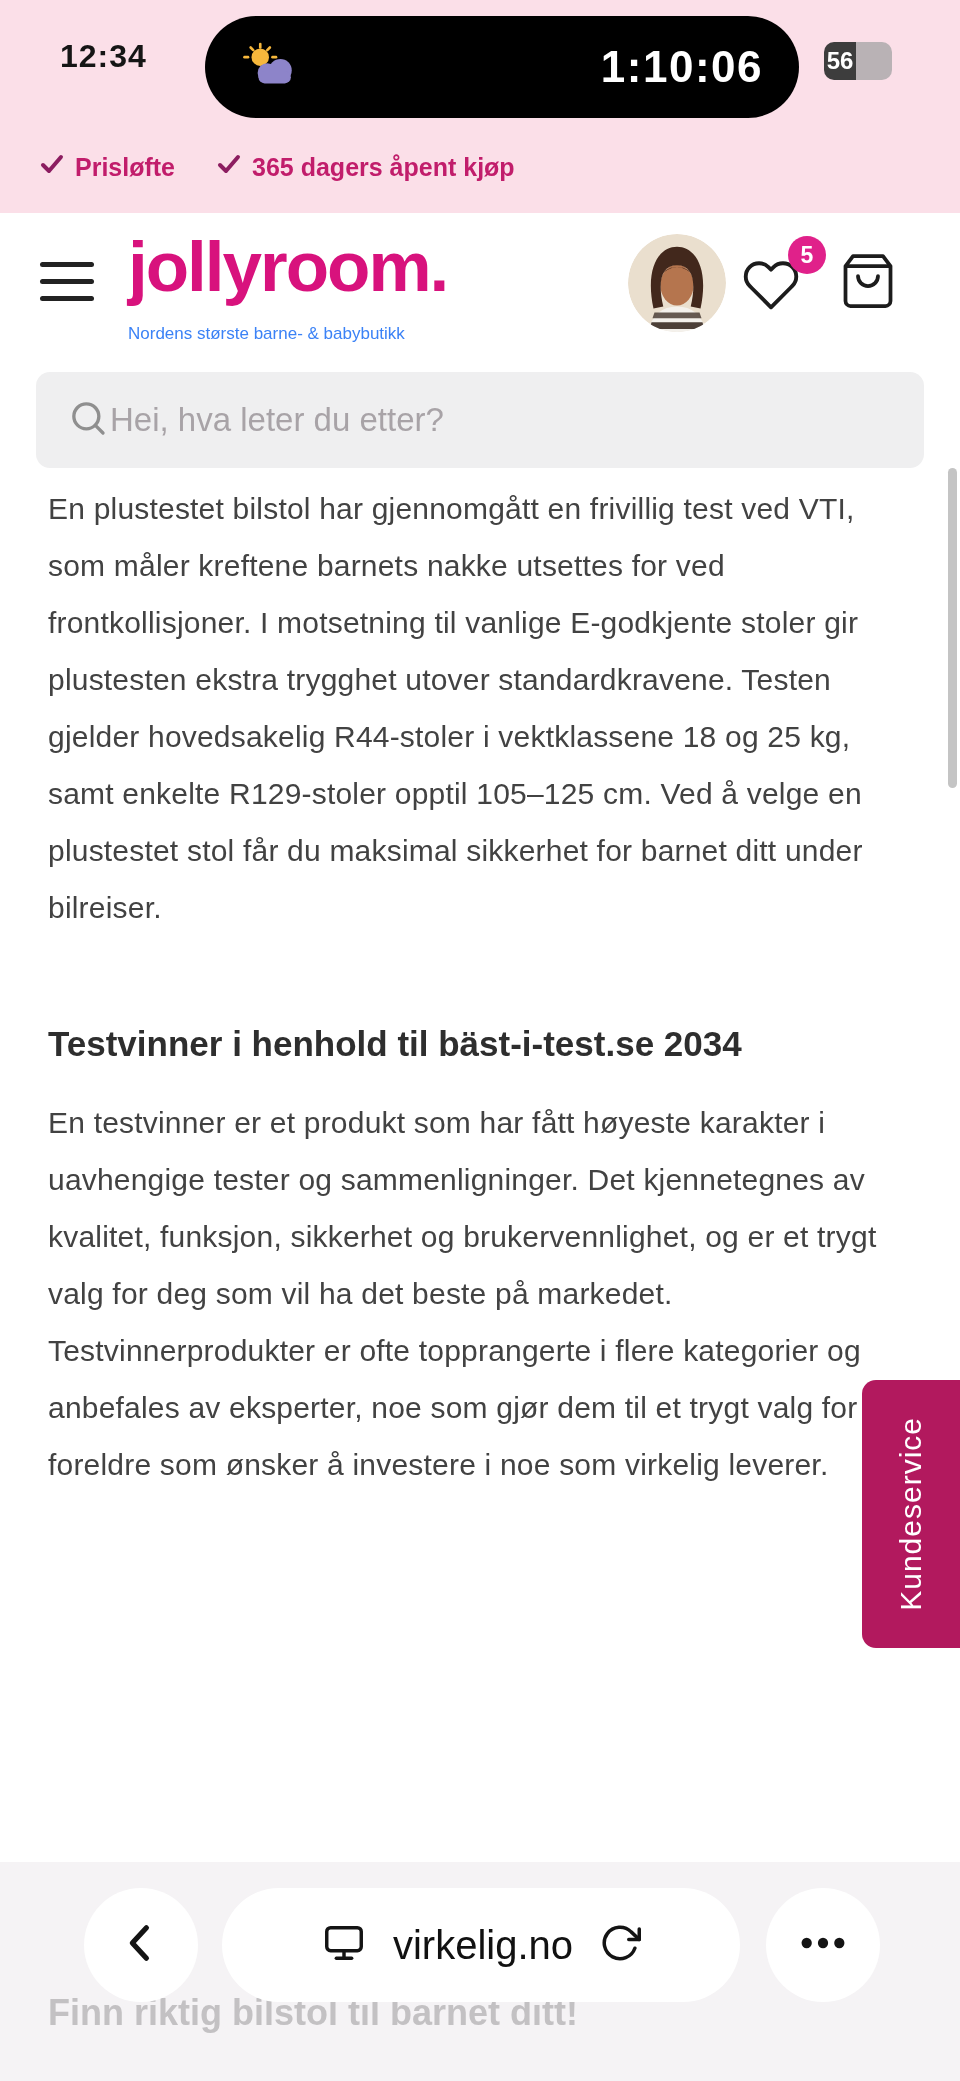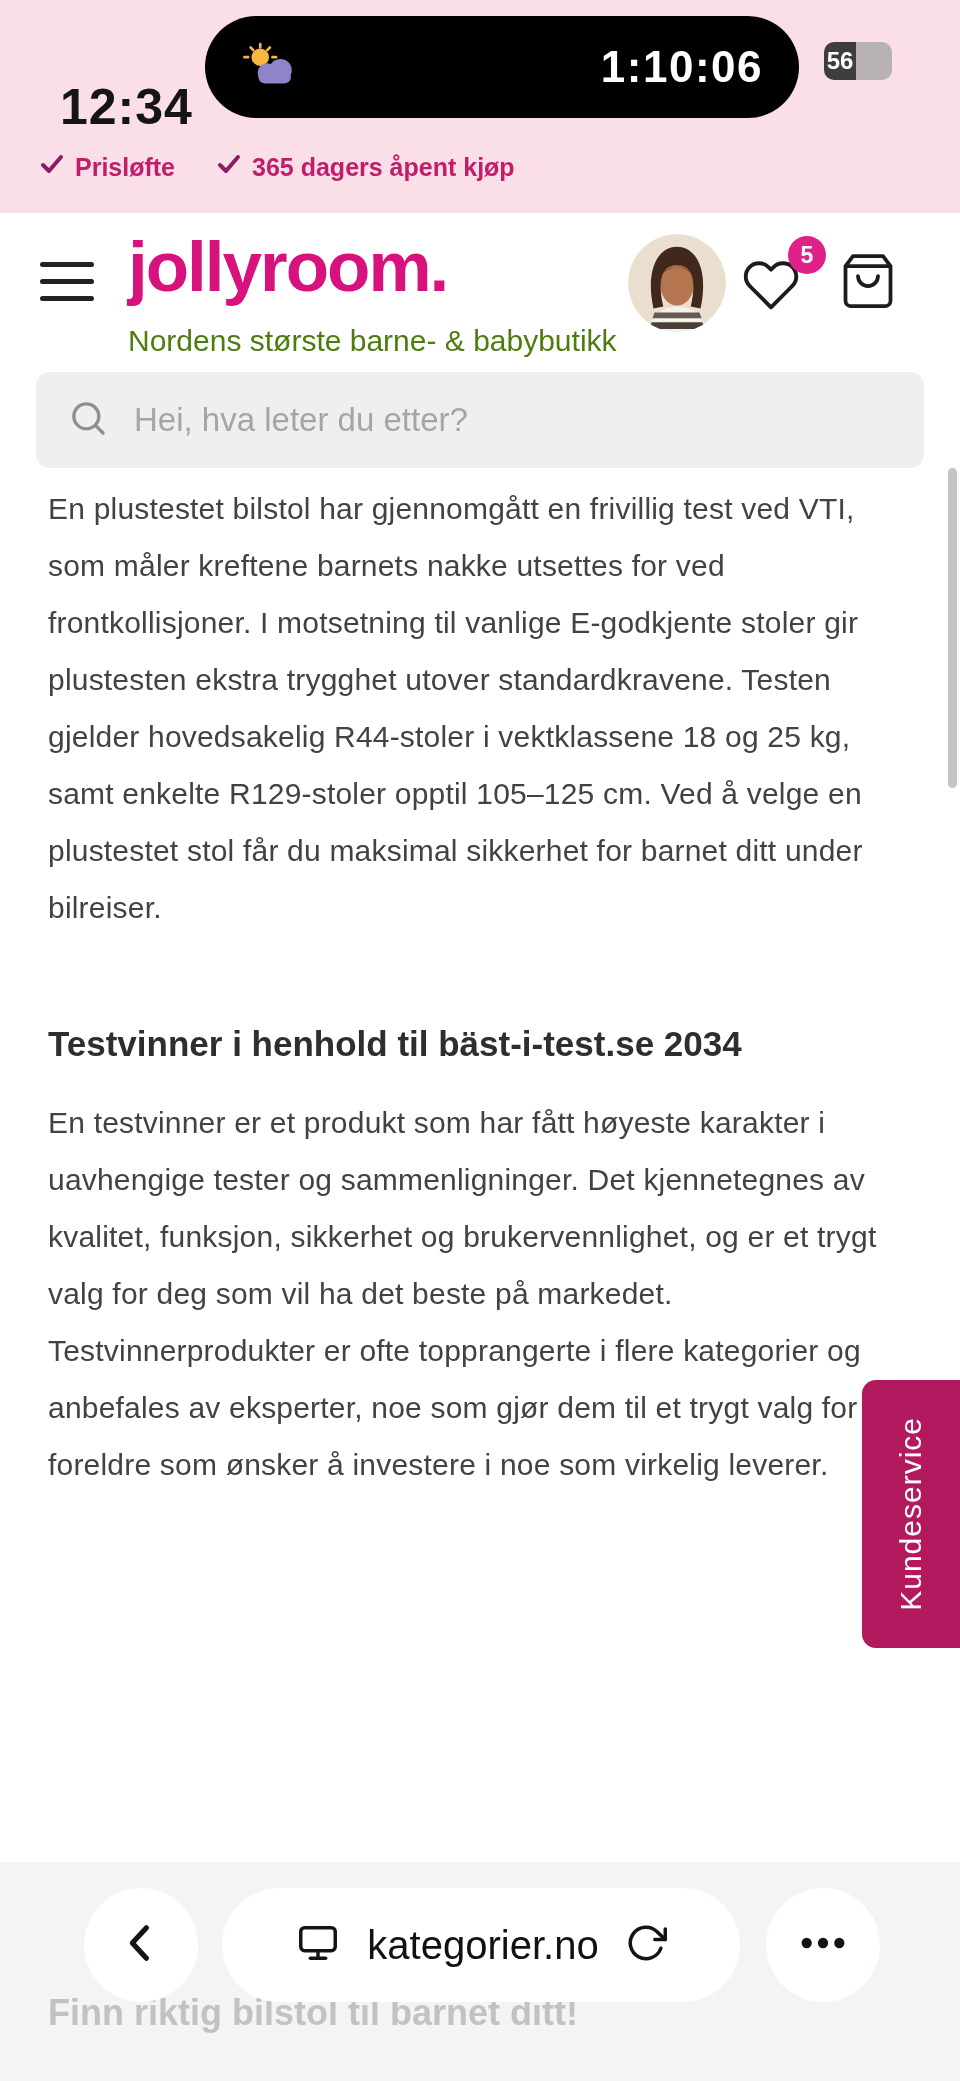--- a/index.html
+++ b/index.html
@@ -6,55 +6,55 @@
   * { box-sizing: border-box; }
   html,body { margin:0; padding:0; background:#e9e9e9; }
   .screen {
     position:relative; width:960px; height:2081px; overflow:hidden;
     background:#ffffff; font-family:"Liberation Sans", sans-serif;
     margin:0 auto;
   }
 
   
   .top-pink { position:absolute; top:0; left:0; width:960px; height:213px; background:#fbdfe8; }
-  .clock { position:absolute; left:60px; top:38px; font-size:50px; font-weight:700; color:#151515; letter-spacing:1px;margin-top:40px; }
+  .clock { position:absolute; left:60px; top:38px; font-size:32px; font-weight:700; color:#151515; letter-spacing:1px; }
   .island {
     position:absolute; left:205px; top:16px; width:594px; height:102px;
     background:#000; border-radius:52px; display:flex; align-items:center;
     justify-content:space-between; padding:12px 36px;
   }
   .island-timer { color:#fff; font-size:44px; font-weight:600; letter-spacing:1.5px; }
   .battery { position:absolute; left:824px; top:42px; width:68px; height:38px; border-radius:10px; overflow:hidden; display:flex; }
   .battery-level { width:32px; background:#3d3d3d; color:#fff; font-size:24px; font-weight:700; display:flex; align-items:center; justify-content:center; }
   .battery-rest { flex:1; background:#b9b2b5; }
 
   .usp { position:absolute; left:40px; top:152px; display:flex; gap:42px; align-items:flex-start; white-space:nowrap; }
   .usp-item { display:flex; align-items:center; gap:11px; font-size:25px; font-weight:700; color:#c11d6b; }
 
   
   .menu-btn { position:absolute; left:40px; top:262px; width:54px; cursor:pointer; }
   .menu-btn .bar { height:5px; background:#222; border-radius:3px; margin-bottom:12px; }
   .menu-btn .bar:last-child { margin-bottom:0; }
 
   .logo { position:absolute; left:128px; top:226px; font-size:71px; font-weight:800; color:#d8127d; letter-spacing:-2px; cursor:pointer; }
-  .tagline { position:absolute; left:128px; top:324px; font-size:30px; color:#4d7c0f; }
+  .tagline { position:absolute; left:128px; top:324px; font-size:17px; color:#3b82f6; }
 
   .avatar { position:absolute; left:628px; top:234px; width:98px; height:98px; border-radius:50%; overflow:hidden; cursor:pointer; }
   .wishlist { position:absolute; left:740px; top:256px; width:62px; height:58px; cursor:pointer; }
   .wishlist-badge {
     position:absolute; left:788px; top:236px; width:38px; height:38px; border-radius:50%;
     background:#e0218a; color:#fff; font-size:23px; font-weight:700;
     display:flex; align-items:center; justify-content:center;
   }
   .cart { position:absolute; left:838px; top:250px; width:60px; height:62px; cursor:pointer; }
 
   .searchbar {
     position:absolute; left:36px; top:372px; width:888px; height:96px;
     background:#efeff0; border-radius:14px; display:flex; align-items:center;
-    padding:0 32px; gap:24px;
+    padding:0 32px; 
   }
   .searchbar input {
     border:none; background:transparent; outline:none; width:100%;
     font-family:"Liberation Sans", sans-serif; font-size:33px; color:#444;
   }
   .searchbar input::placeholder { color:#a8a3a7; }
 
   .scrollbar-thumb { position:absolute; right:3px; top:468px; width:9px; height:320px; background:#c4c4c4; border-radius:5px; z-index:8; }
 
   
@@ -224,21 +224,21 @@
   </div>
 
   <div class="url-pill">
     <span>
       <svg width="46" height="46" viewBox="0 0 24 24">
         <rect x="3" y="4" width="18" height="12" rx="2" fill="none" stroke="#141414" stroke-width="1.8"></rect>
         <line x1="8" y1="20" x2="16" y2="20" stroke="#141414" stroke-width="1.8" stroke-linecap="round"></line>
         <line x1="12" y1="16" x2="12" y2="20" stroke="#141414" stroke-width="1.8"></line>
       </svg>
     </span>
-    <span class="url-text">kategorier.no</span>
+    <span class="url-text">virkelig.no</span>
     <span>
       <svg width="42" height="42" viewBox="0 0 24 24">
         <polyline points="23 4 23 10 17 10" fill="none" stroke="#141414" stroke-width="2" stroke-linecap="round" stroke-linejoin="round"></polyline>
         <path d="M20.49 15a9 9 0 1 1-2.12-9.36L23 10" fill="none" stroke="#141414" stroke-width="2" stroke-linecap="round" stroke-linejoin="round"></path>
       </svg>
     </span>
   </div>
 
   <div class="circle-btn more-btn">
     <span>

